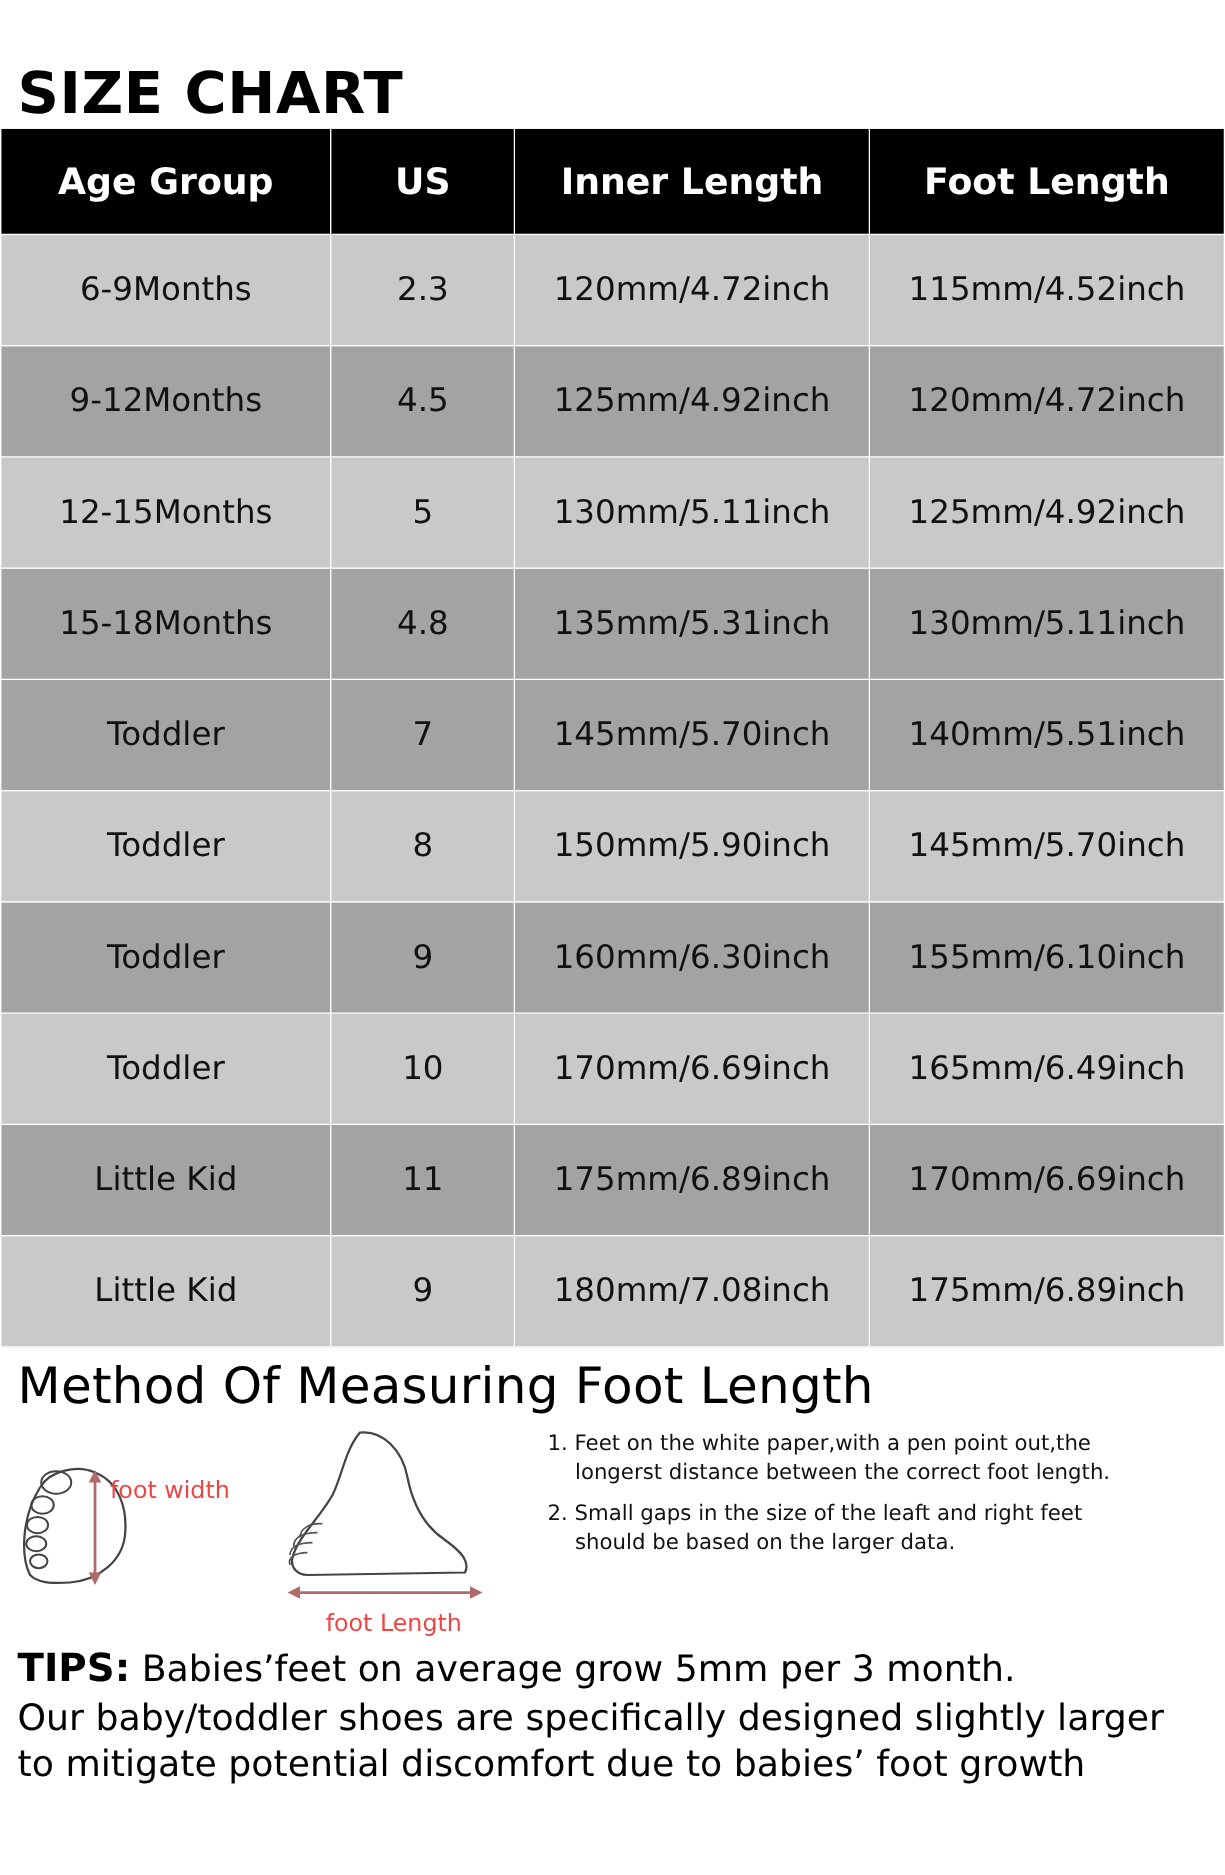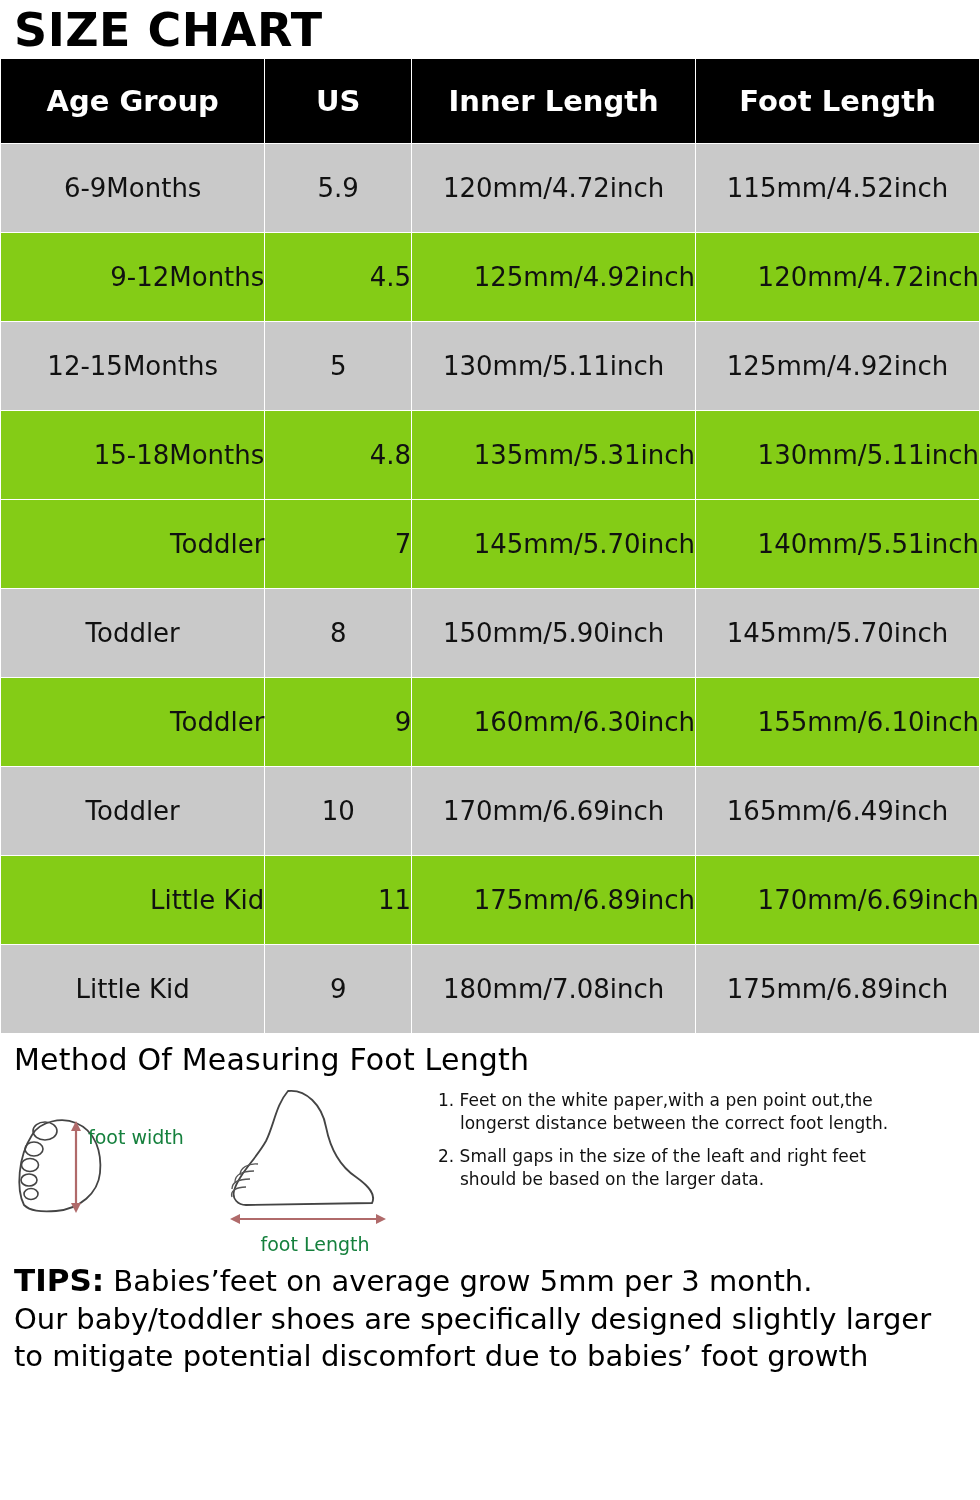--- a/index.html
+++ b/index.html
@@ -22,20 +22,21 @@
   }
 
   
   .title {
     font-family: "DejaVu Sans", sans-serif;
     font-weight: bold;
     font-size: 46px;
     letter-spacing: 0.5px;
     padding: 6px 0 4px 14px;
     line-height: 1.05;
+    margin-top: 44px;
   }
 
   
   table.size-table {
     width: 980px;
     border-collapse: collapse;
     table-layout: fixed;
   }
   table.size-table th,
   table.size-table td {
@@ -57,31 +58,31 @@
   }
   tbody td {
     font-family: "DejaVu Sans", sans-serif;
     font-size: 26px;
     height: 88px;
     text-align: center;
     vertical-align: middle;
     color: #111111;
   }
   tbody tr.odd td { background: #c9c9c9; }
-  tbody tr.even td { background: #84cc16; text-align: right; }
+  tbody tr.even td { background: #a3a3a3; }
 
   col.c-age { width: 27%; }
   col.c-us  { width: 15%; }
   col.c-inner { width: 29%; }
   col.c-foot  { width: 29%; }
 
   
   .method-title {
     font-family: "DejaVu Sans", sans-serif;
-    font-size: 30px;
+    font-size: 40px;
     padding: 8px 0 2px 14px;
     letter-spacing: 0.2px;
   }
   .method-body {
     display: flex;
     align-items: flex-start;
     padding: 0 6px 0 10px;
   }
   .diagram-a {
     width: 200px;
@@ -103,21 +104,21 @@
     font-size: 17px;
     line-height: 1.35;
     color: #111;
   }
   .steps p .indent2 { display: block; padding-left: 22px; }
 
   .cap {
     font-family: "DejaVu Sans", sans-serif;
     font-size: 19px;
     text-align: center;
-    color: #15803d;
+    color: #ef4444;
   }
   .cap-width {
     position: absolute;
     left: 78px;
     top: 47px;
     font-size: 19px;
   }
 
   
   .tips {
@@ -153,21 +154,21 @@
       <tr>
         <th>Age Group</th>
         <th>US</th>
         <th>Inner Length</th>
         <th>Foot Length</th>
       </tr>
     </thead>
     <tbody>
       <tr class="odd">
         <td>6-9Months</td>
-        <td>5.9</td>
+        <td>2.3</td>
         <td>120mm/4.72inch</td>
         <td>115mm/4.52inch</td>
       </tr>
       <tr class="even">
         <td>9-12Months</td>
         <td>4.5</td>
         <td>125mm/4.92inch</td>
         <td>120mm/4.72inch</td>
       </tr>
       <tr class="odd">

